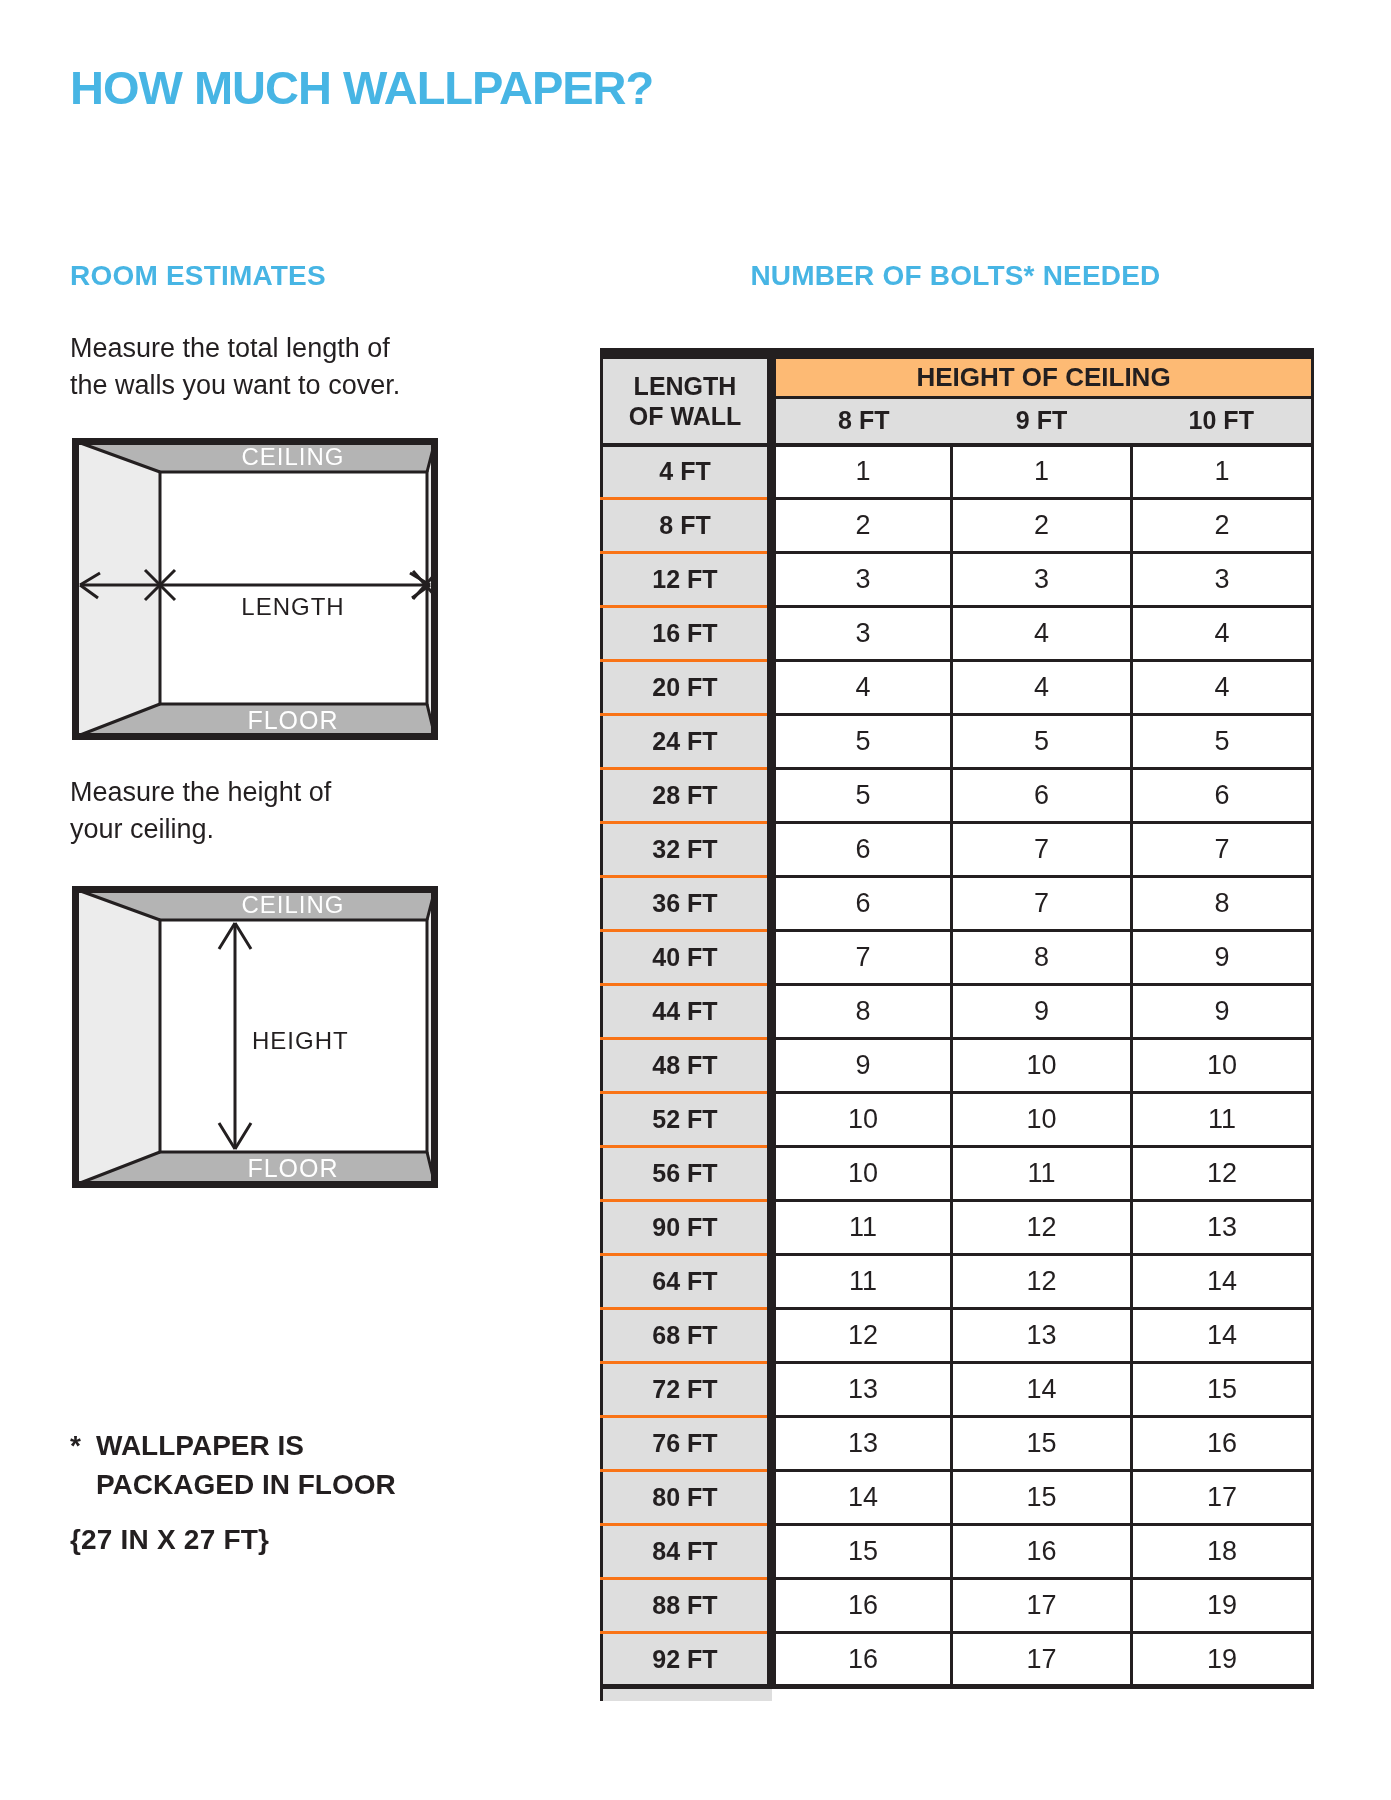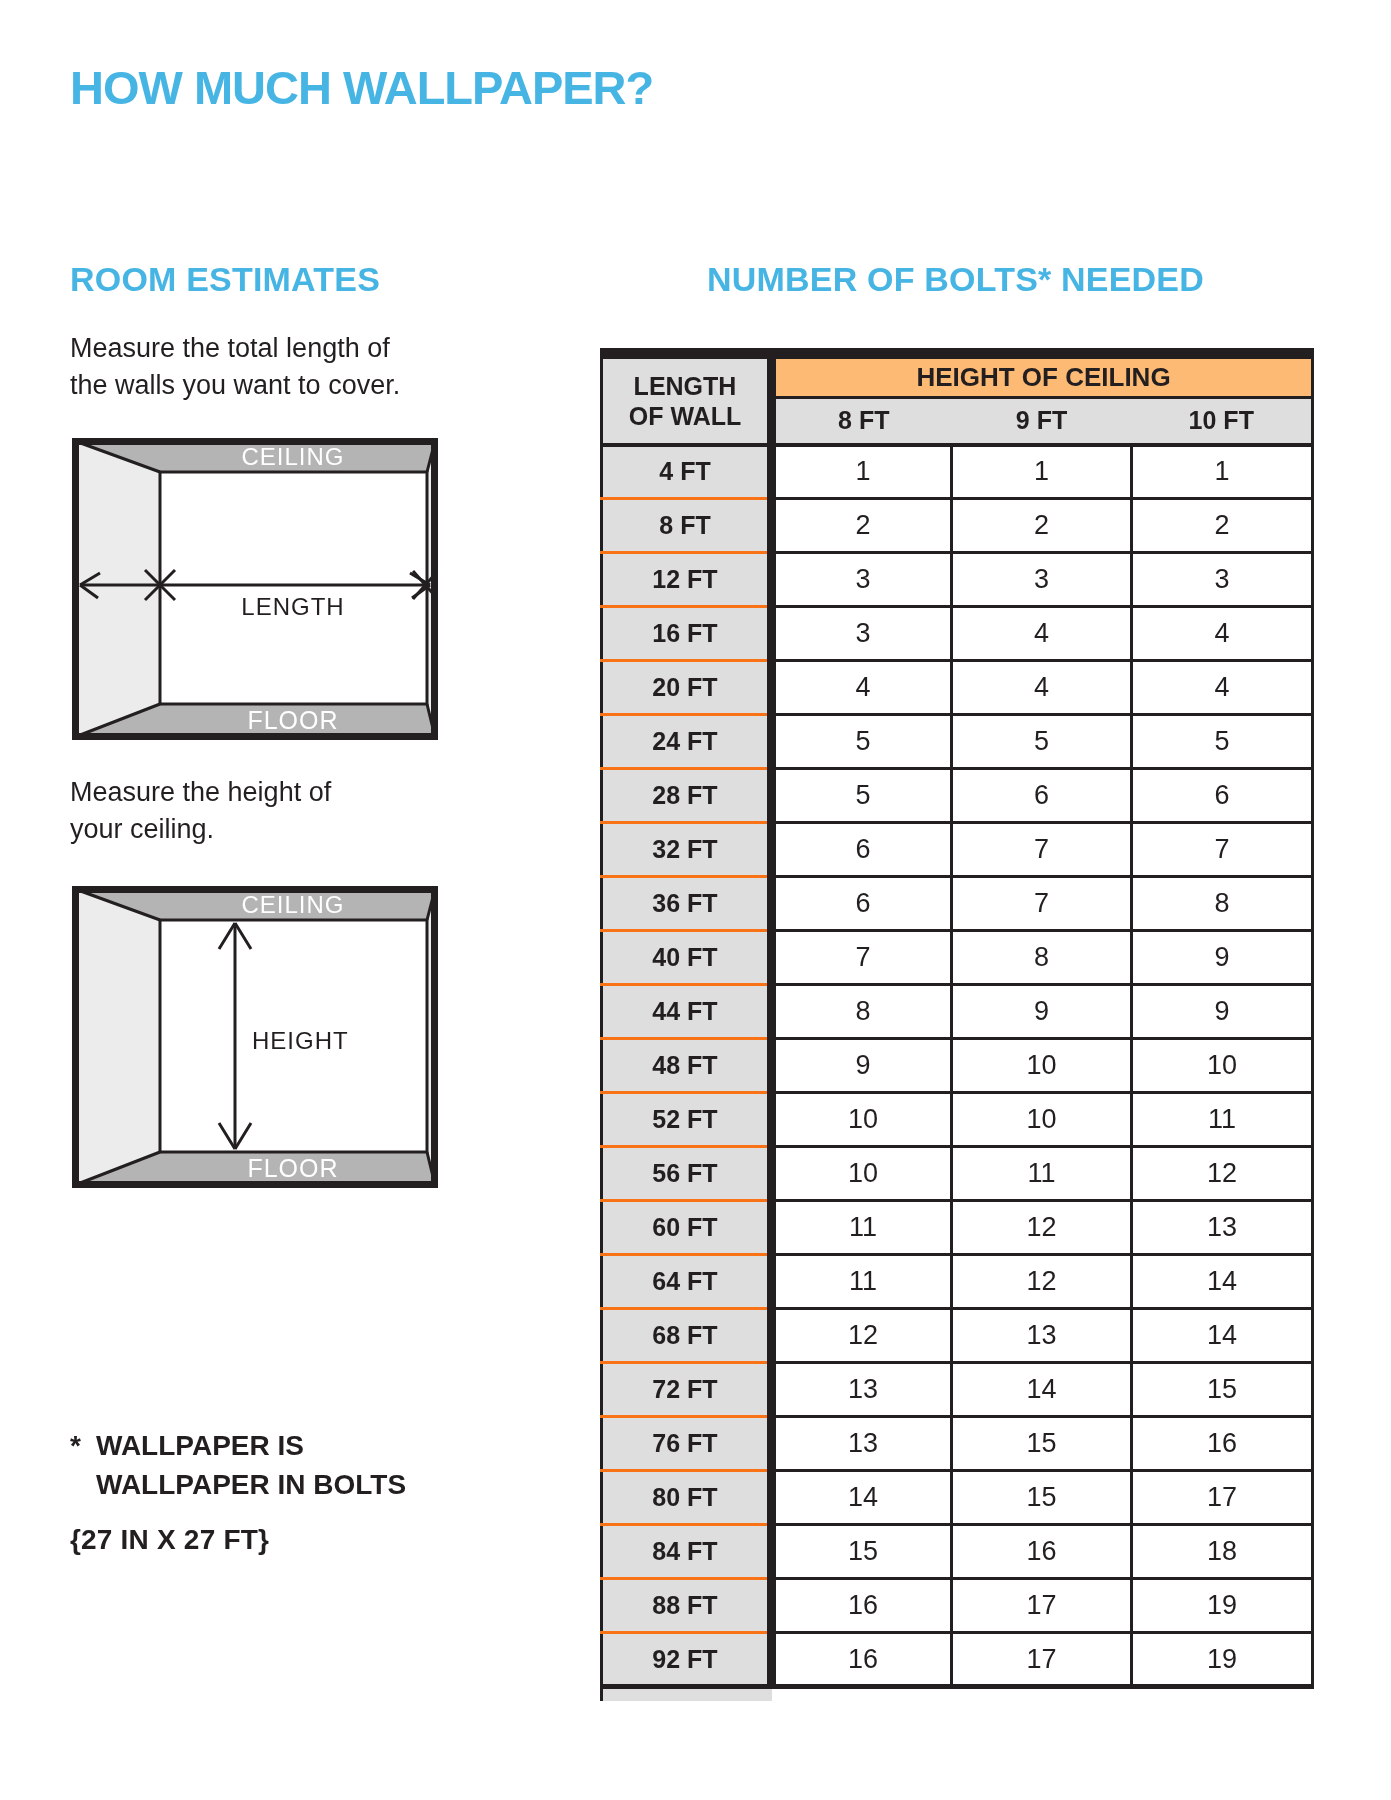--- a/index.html
+++ b/index.html
@@ -19,21 +19,21 @@
     position: absolute;
     left: 70px; top: 60px;
     font-size: 47px;
     font-weight: 700;
     letter-spacing: -1px;
     color: #47b5e4;
     white-space: nowrap;
   }
   .sec-heading {
     position: absolute;
-    font-size: 34px;
+    font-size: 28px;
     font-weight: 700;
     color: #47b5e4;
     letter-spacing: 0.2px;
     white-space: nowrap;
   }
   .left-heading { left: 70px; top: 260px; }
   .right-heading { left: 600px; top: 260px; width: 711px; text-align: center; }
 
   .para {
     position: absolute;
@@ -194,21 +194,21 @@
       <path d="M163,263 L147,237 M163,263 L179,237"></path>
     </g>
     <text x="221" y="27" text-anchor="middle" font-size="24" letter-spacing="1" fill="#ffffff">CEILING</text>
     <text x="221" y="291" text-anchor="middle" font-size="25" letter-spacing="1" fill="#ffffff">FLOOR</text>
     <text x="180" y="163" text-anchor="start" font-size="24" letter-spacing="1" fill="#231f20">HEIGHT</text>
   </svg>
 
 
   <div class="footnote">
     <span class="star">*</span>
-    <span><span>WALLPAPER IS</span><br><span>WALLPAPER IN BOLTS</span></span>
+    <span><span>WALLPAPER IS</span><br><span>PACKAGED IN FLOOR</span></span>
   </div>
 
   <div class="bolt-info">
     <div>{27 IN X 27 FT}</div>
   </div>
 
   <div class="table-wrap">
     <table class="bolts">
       <colgroup>
         <col style="width:170px">
@@ -304,21 +304,21 @@
             <td class="val">10</td>
             <td class="val">11</td>
           </tr>
           <tr>
             <td class="rowhead">56 FT</td>
             <td class="val">10</td>
             <td class="val">11</td>
             <td class="val">12</td>
           </tr>
           <tr>
-            <td class="rowhead">60 FT</td>
+            <td class="rowhead">90 FT</td>
             <td class="val">11</td>
             <td class="val">12</td>
             <td class="val">13</td>
           </tr>
           <tr>
             <td class="rowhead">64 FT</td>
             <td class="val">11</td>
             <td class="val">12</td>
             <td class="val">14</td>
           </tr>

